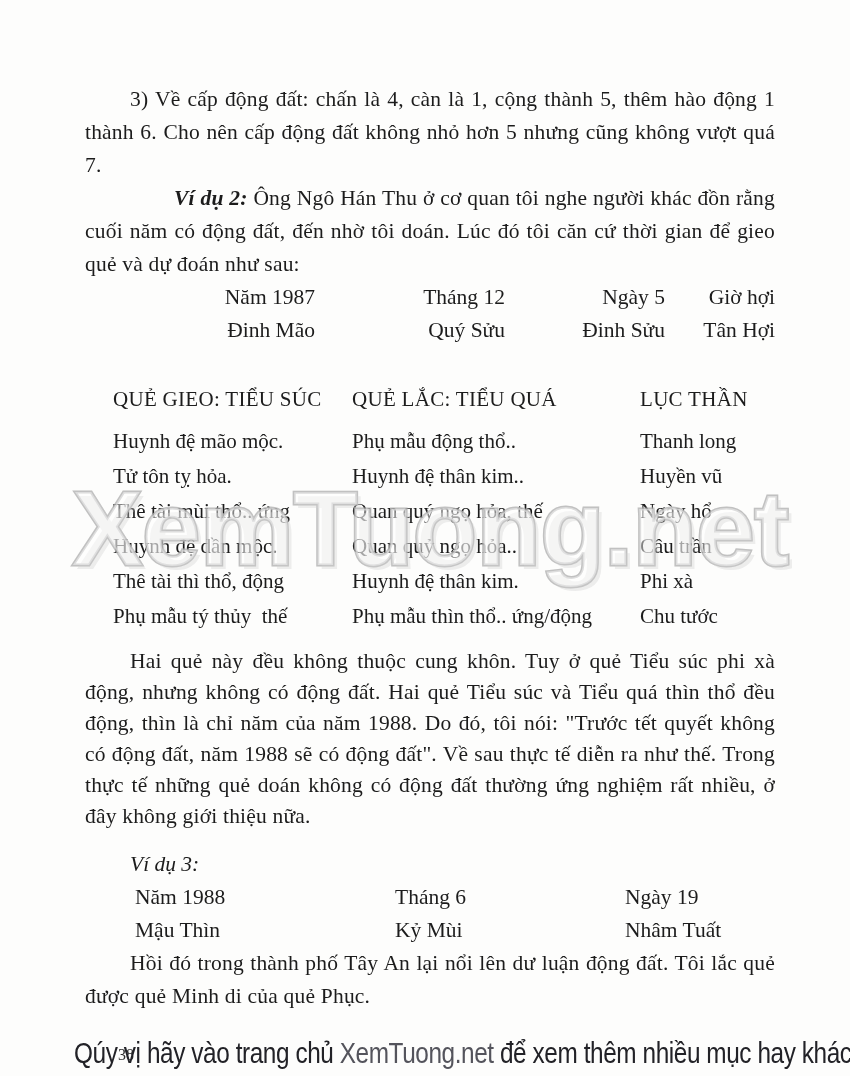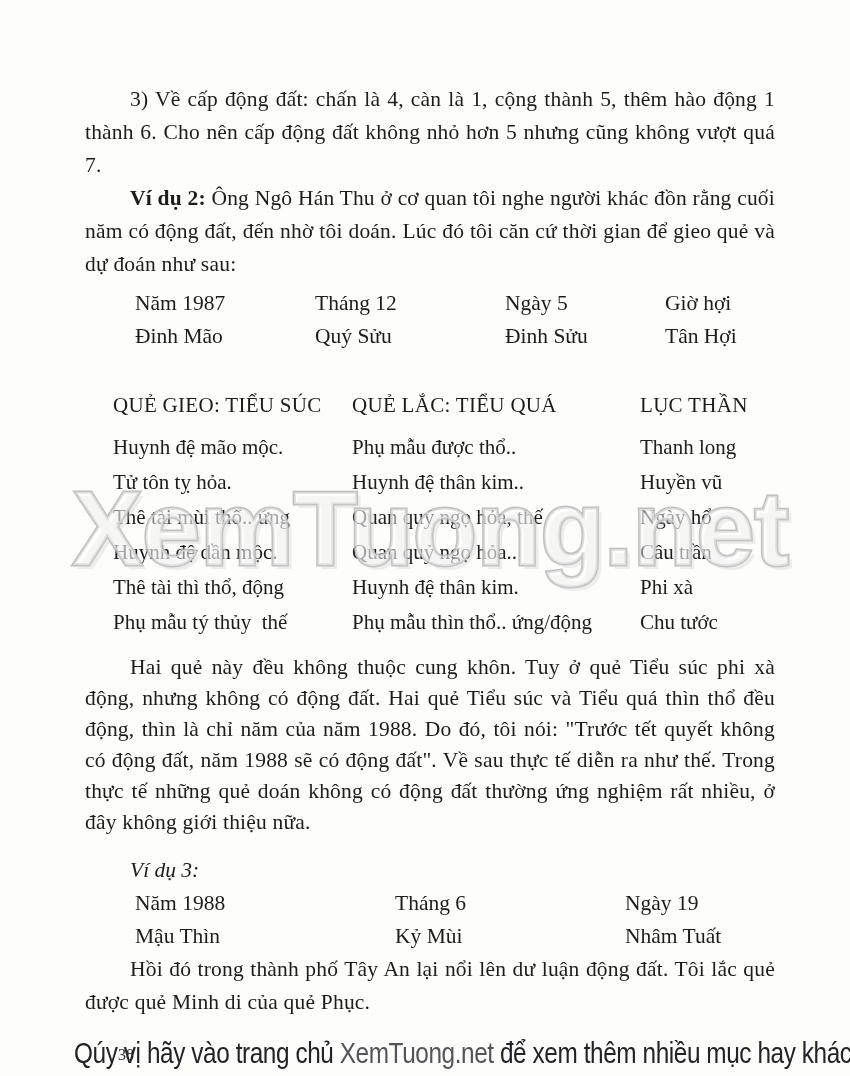--- a/index.html
+++ b/index.html
@@ -18,35 +18,35 @@
   }
   p{margin:0;}
   .body-text{
     font-size:21.5px;
     line-height:33px;
     text-align:justify;
     text-indent:45px;
     letter-spacing:.2px;
   }
   .tight{line-height:31px;}
-  .lead-label{font-weight:bold;}
+  .lead-label{font-weight:bold;font-style:italic;margin-left:44px;}
   .vd-label{
     font-weight:normal;font-style:italic;
     font-size:21.5px;line-height:33px;
     padding-left:45px;
     margin-top:16px;
   }
   
   .date-table{
     display:grid;
     font-size:21.5px;
     line-height:33px;
     padding-left:50px;
   }
-  .date-table-1{grid-template-columns:180px 190px 160px auto;margin-top:6px;}
+  .date-table-1{grid-template-columns:180px 190px 160px auto;text-align:right;}
   .date-table-2{grid-template-columns:260px 230px auto;}
   
   .hex-table{margin-top:36px;font-size:21px;}
   .hex-row{
     display:grid;
     grid-template-columns:239px 288px auto;
     padding-left:28px;
     line-height:35px;
   }
   .hex-header{line-height:33px;margin-bottom:8px;letter-spacing:.3px;}
@@ -118,21 +118,21 @@
     </div>
 
     <div class="hex-table">
       <div class="hex-row hex-header">
         <span>QUẺ GIEO: TIỂU SÚC</span>
         <span>QUẺ LẮC: TIỂU QUÁ</span>
         <span>LỤC THẦN</span>
       </div>
       <div class="hex-row">
         <span>Huynh đệ mão mộc.</span>
-        <span>Phụ mẫu được thổ..</span>
+        <span>Phụ mẫu động thổ..</span>
         <span>Thanh long</span>
       </div>
       <div class="hex-row">
         <span>Tử tôn tỵ hỏa.</span>
         <span>Huynh đệ thân kim..</span>
         <span>Huyền vũ</span>
       </div>
       <div class="hex-row">
         <span>Thê tài mùi thổ.. ứng</span>
         <span>Quan quý ngọ hỏa, thế</span>

